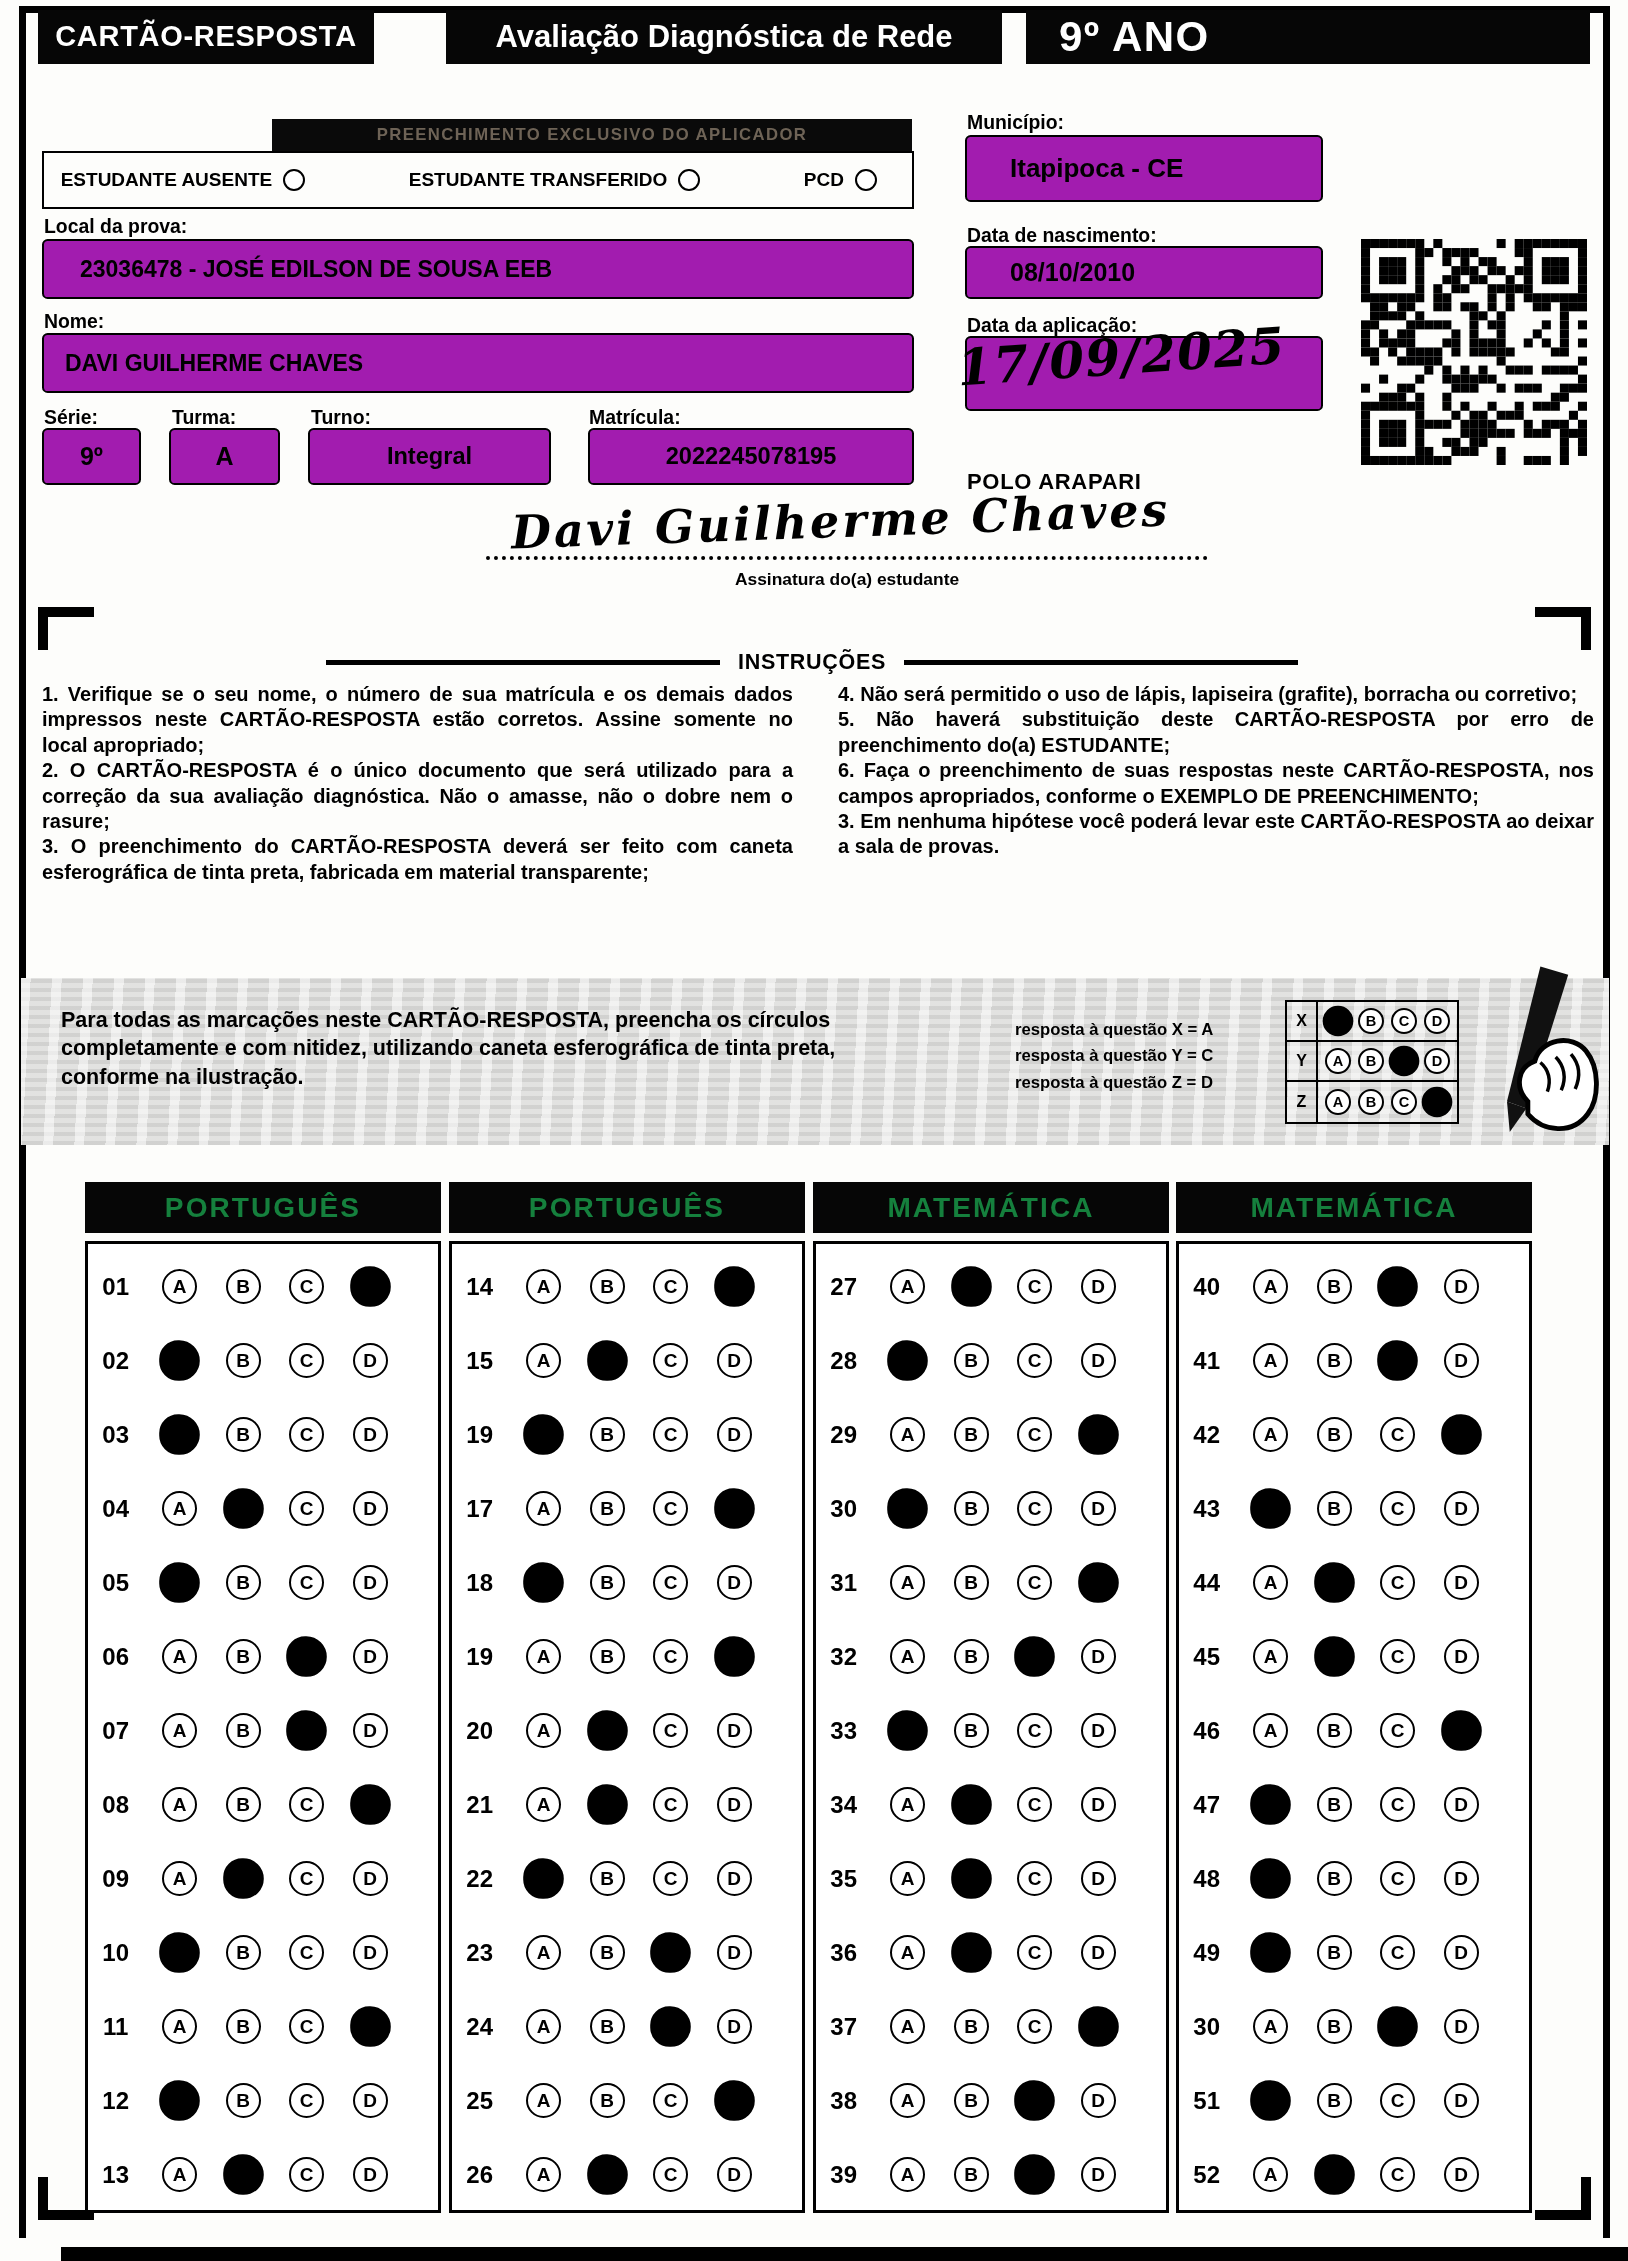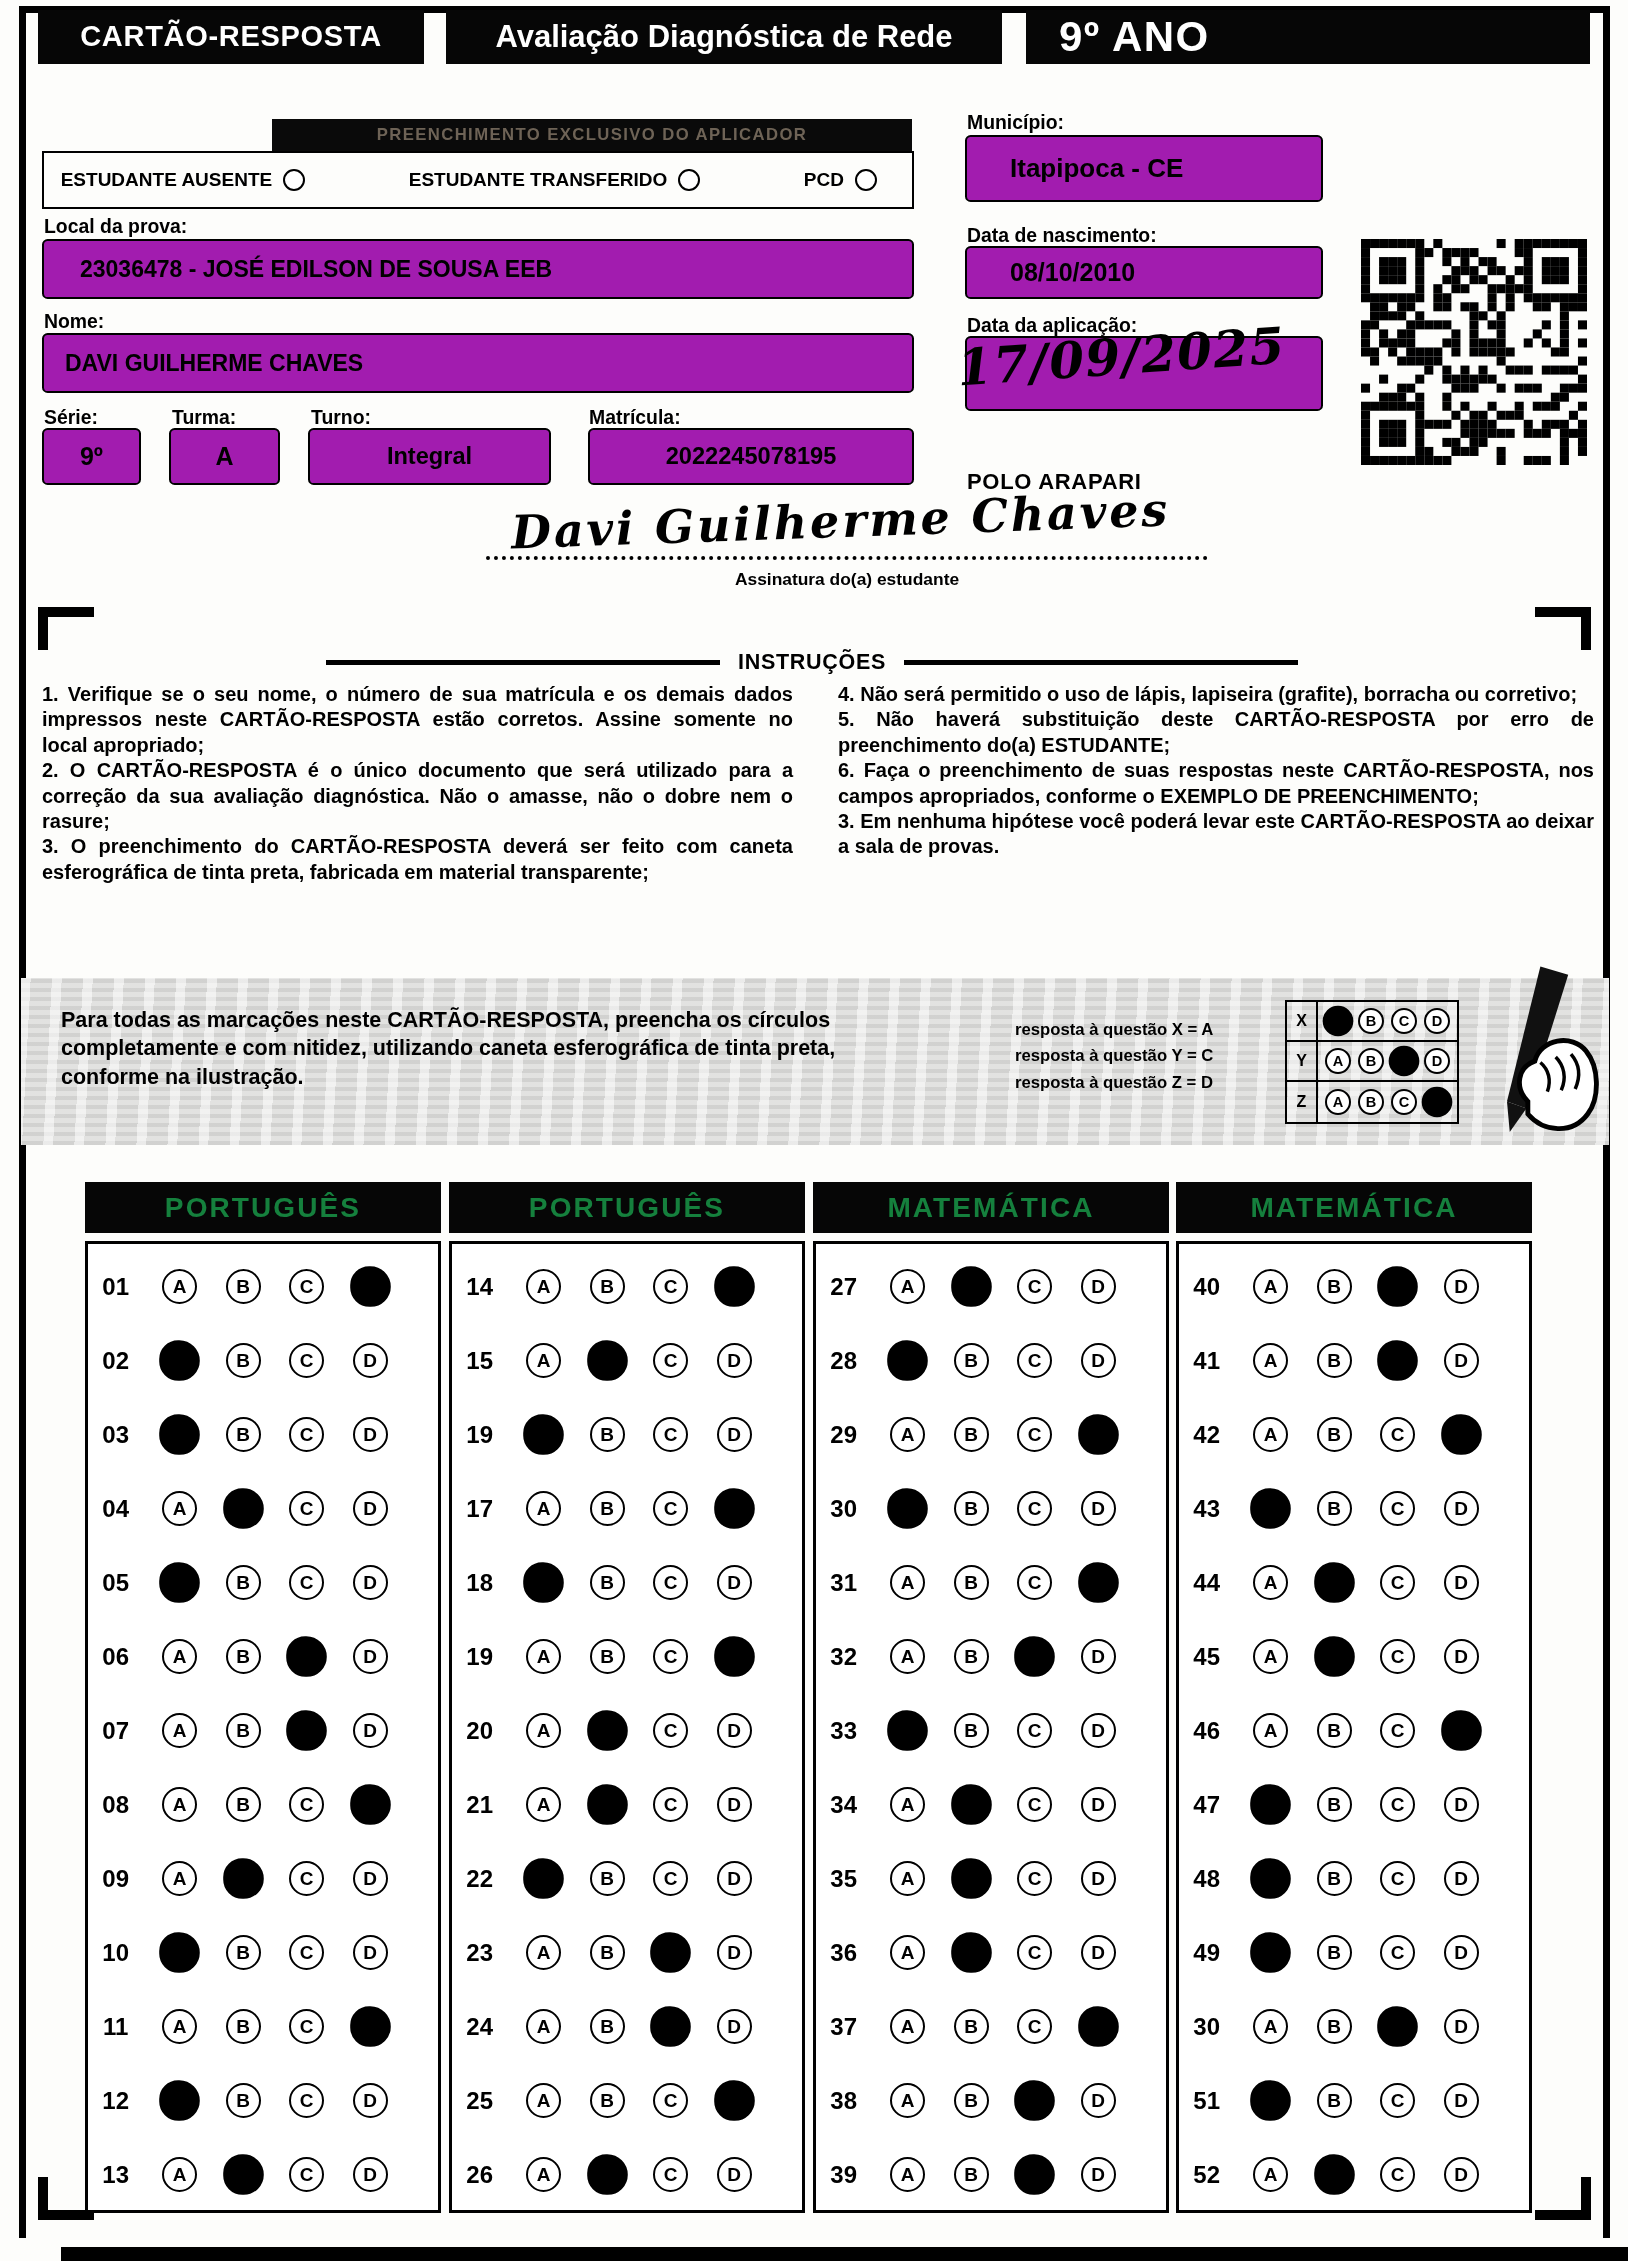--- a/index.html
+++ b/index.html
@@ -8,21 +8,21 @@
   .abs{position:absolute}
   .blackbox{background:#060606;color:#fff;display:flex;align-items:center;justify-content:center}
 
   
   .f-top{left:19.4px;right:19.4px;top:5.6px;height:7px;background:#000}
   .f-left{left:19.4px;top:5.6px;width:7px;height:2232px;background:#000}
   .f-right{right:19.4px;top:5.6px;width:7px;height:2232px;background:#000}
   .footer-bar{left:61px;right:0;bottom:0;height:14px;background:#000}
 
   
-  .hdr1{left:38px;top:9.7px;width:386px;height:54px;font-size:29px;font-weight:700;letter-spacing:0.7px}
+  .hdr1{left:38px;top:9.7px;width:336px;height:54px;font-size:29px;font-weight:700;letter-spacing:0.7px}
   .hdr2{left:446px;top:9.7px;width:556px;height:54px;font-size:31px;font-weight:700}
   .hdr3{left:1026px;top:9.7px;width:564px;height:54px;font-size:42px;font-weight:700;justify-content:flex-start;padding-left:33px;letter-spacing:1.4px}
 
   
   .applicator-bar{left:272px;top:119px;width:640px;height:32px;background:#0a0a0a;color:#6e6356;font-size:16.7px;font-weight:700;display:flex;align-items:center;justify-content:center;letter-spacing:1.4px}
   .attendance{left:42px;top:151px;width:872px;height:58px;border:2.8px solid #000;display:flex;align-items:center;justify-content:space-between;padding:0 35px 0 16.7px}
   .att-item{display:flex;align-items:center;gap:11px}
   .att-label{font-size:19px;font-weight:700}
   .att-circle{width:22px;height:22px;border:2.1px solid #000;border-radius:50%;background:#fff}
 

